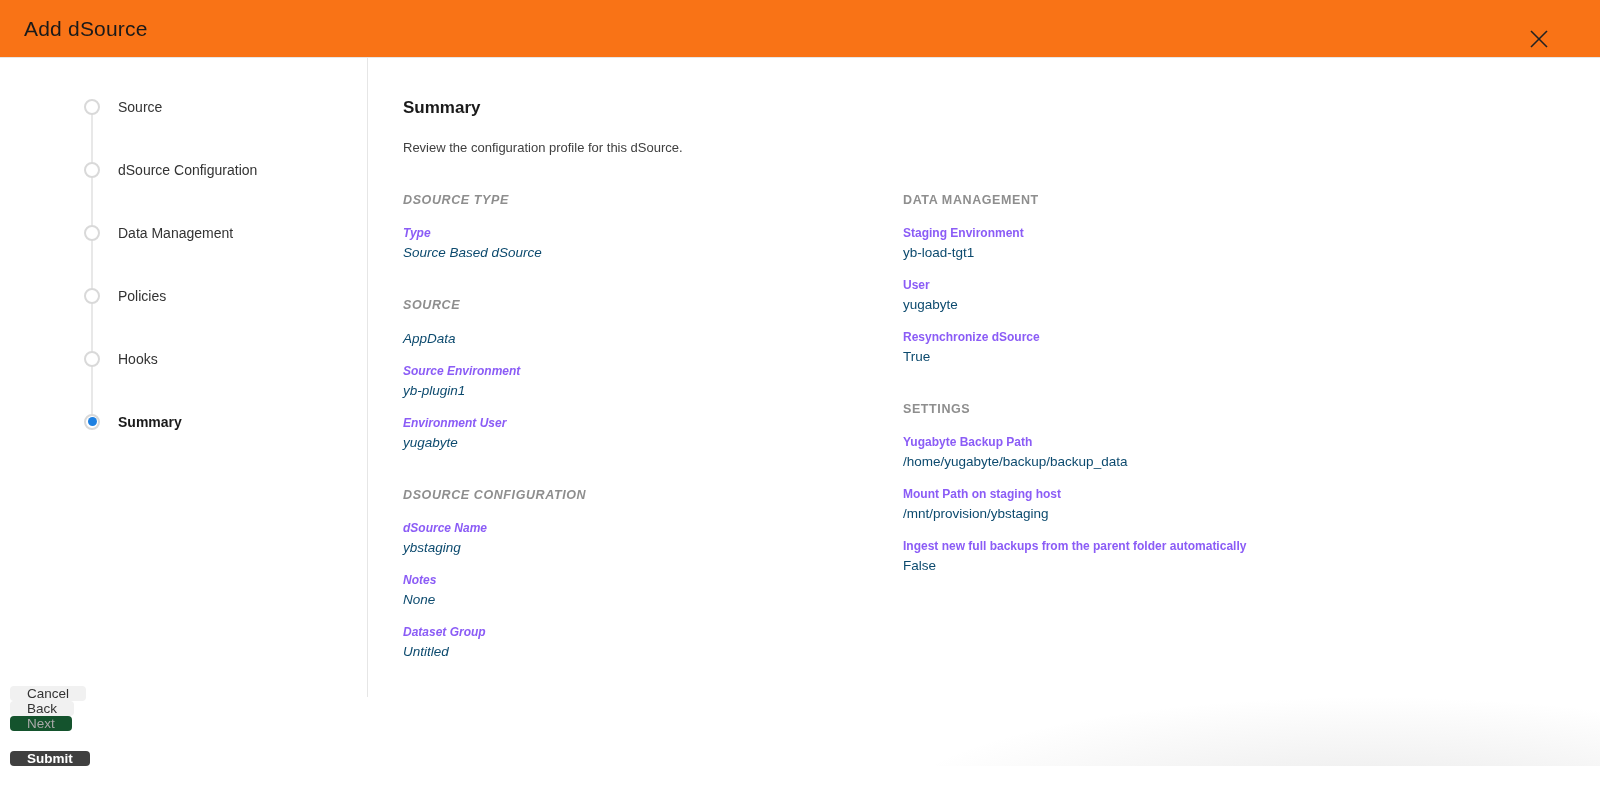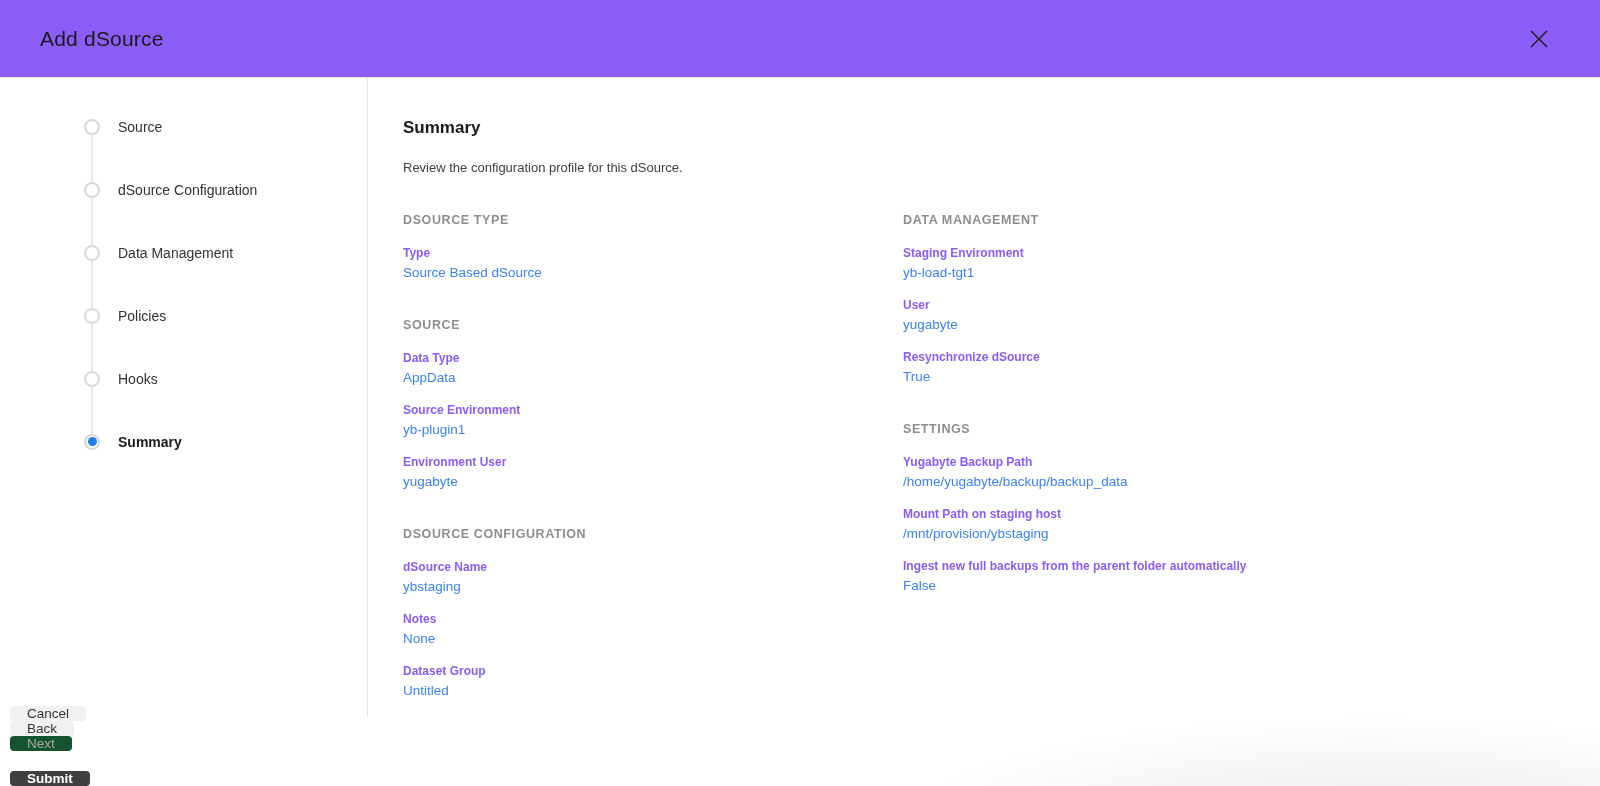--- a/index.html
+++ b/index.html
@@ -6,27 +6,27 @@
   html, body { width: 1600px; height: 786px; overflow: hidden; }
   body {
     font-family: "Liberation Sans", "DejaVu Sans", sans-serif;
     background: #ffffff;
     color: #1b1b1b;
     position: relative;
   }
 
   
   .header {
-    height: 78px;
+    height: 58px;
     border-bottom: 1px solid #e6e6e6;
     display: flex;
     align-items: center;
-    padding-left: 40px;
-    position: relative;
-    background: #8b5cf6;
+    padding-left: 24px;
+    position: relative;
+    background: #f97316;
   }
   .header-title {
     font-size: 21px;
     font-weight: 500;
     color: #1a1a1a;
     letter-spacing: 0.2px;
   }
   .close-btn {
     position: absolute;
     right: 48px;
@@ -116,41 +116,41 @@
     font-weight: bold;
     color: #1a1a1a;
     margin-bottom: 22px;
   }
   .main-subtitle {
     font-size: 13px;
     color: #404040;
     margin-bottom: 38px;
   }
   .cols { display: flex; }
-  .col-left { width: 500px; min-width: 500px; }
+  .col-left { width: 500px; min-width: 500px; font-style: italic; }
   .col-right { width: 620px; }
 
   .section { margin-bottom: 36px; }
   .section-heading {
     font-size: 12.5px;
     font-weight: bold;
     color: #8e8e8e;
     letter-spacing: 0.6px;
     margin-bottom: 17px;
   }
   .field { margin-bottom: 14px; }
   .field-label {
     font-size: 12px;
     font-weight: bold;
     color: #8b5cf6;
     line-height: 19px;
   }
   .field-value {
     font-size: 13.5px;
-    color: #3b82f6;
+    color: #0c4a6e;
     line-height: 19px;
   }
 
   
   .footer {
     height: 69px;
     background: #fff;
     display: flex;
     justify-content: flex-end;
     align-items: flex-start;
@@ -251,21 +251,20 @@
           <div class="section-heading">DSOURCE TYPE</div>
           <div class="field">
             <div class="field-label">Type</div>
             <div class="field-value">Source Based dSource</div>
           </div>
         </div>
 
         <div class="section">
           <div class="section-heading">SOURCE</div>
           <div class="field">
-            <div class="field-label">Data Type</div>
             <div class="field-value">AppData</div>
           </div>
           <div class="field">
             <div class="field-label">Source Environment</div>
             <div class="field-value">yb-plugin1</div>
           </div>
           <div class="field">
             <div class="field-label">Environment User</div>
             <div class="field-value">yugabyte</div>
           </div>

